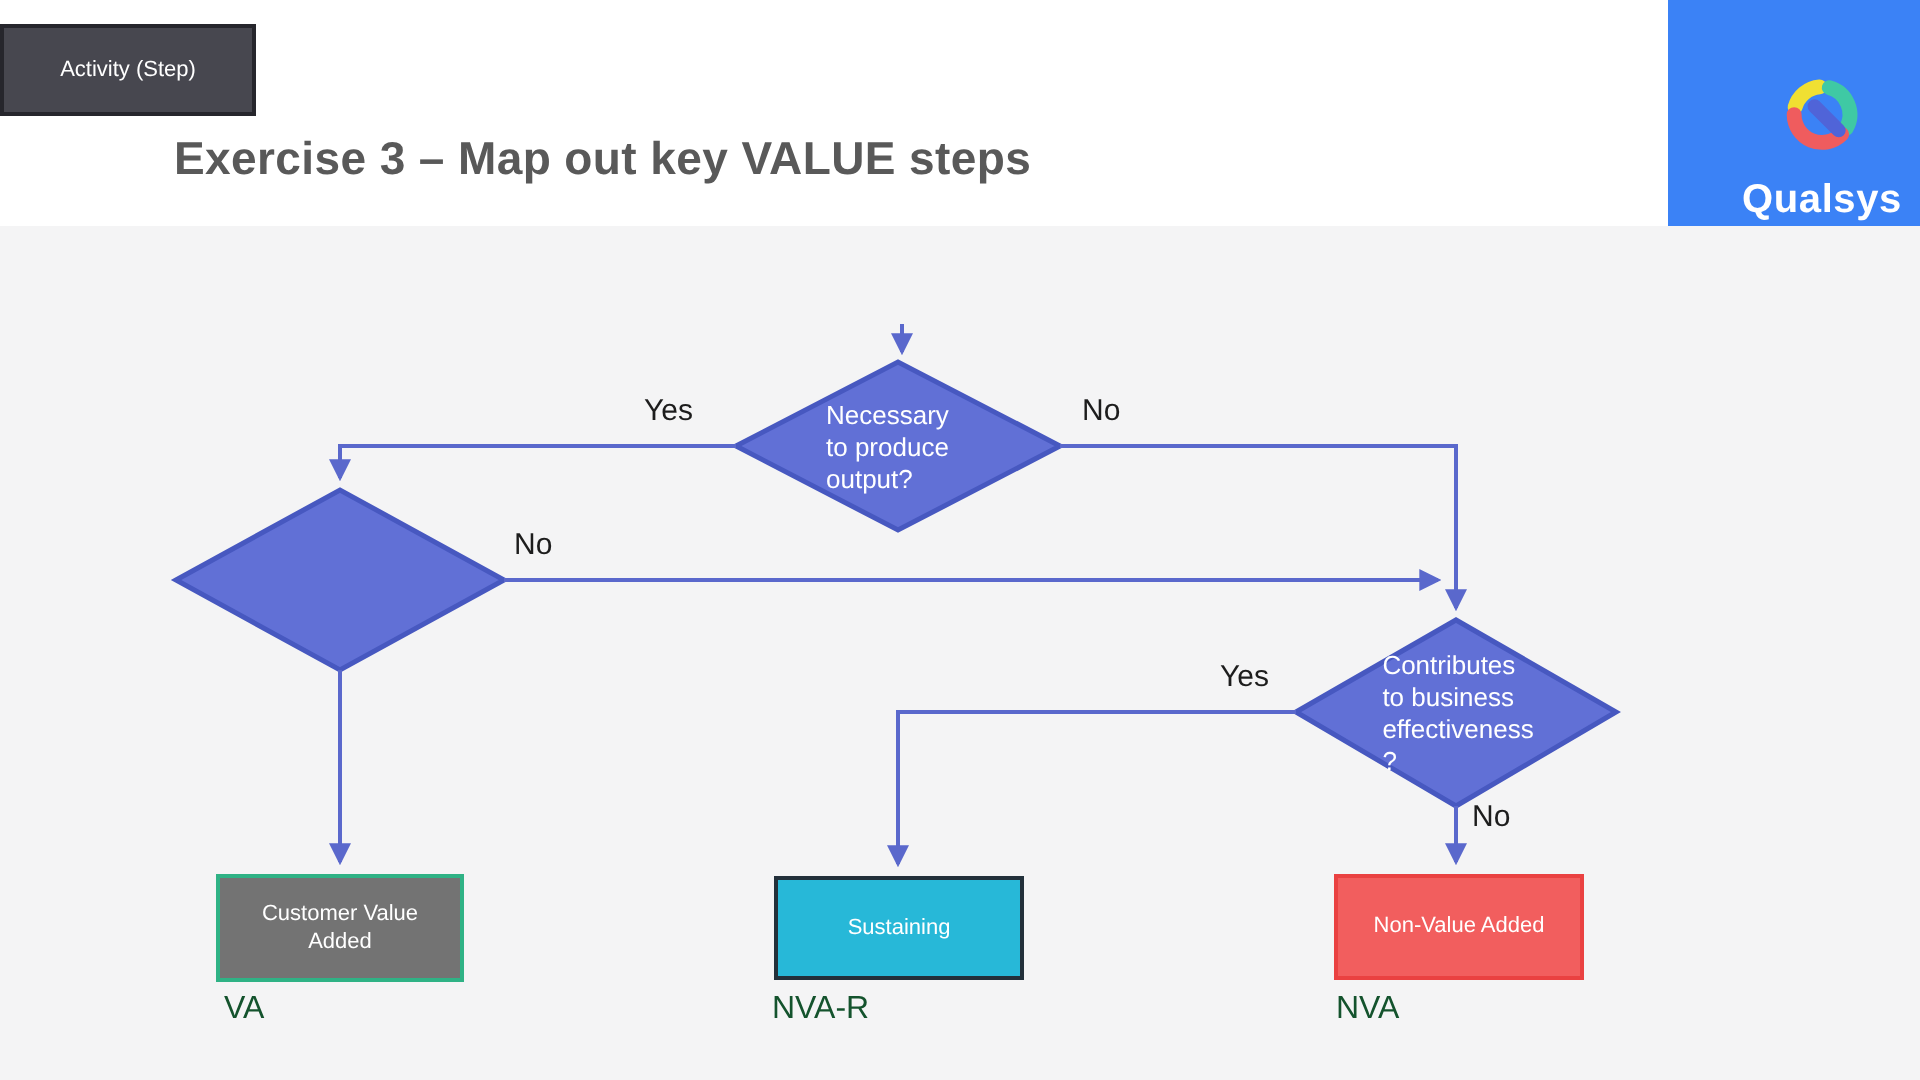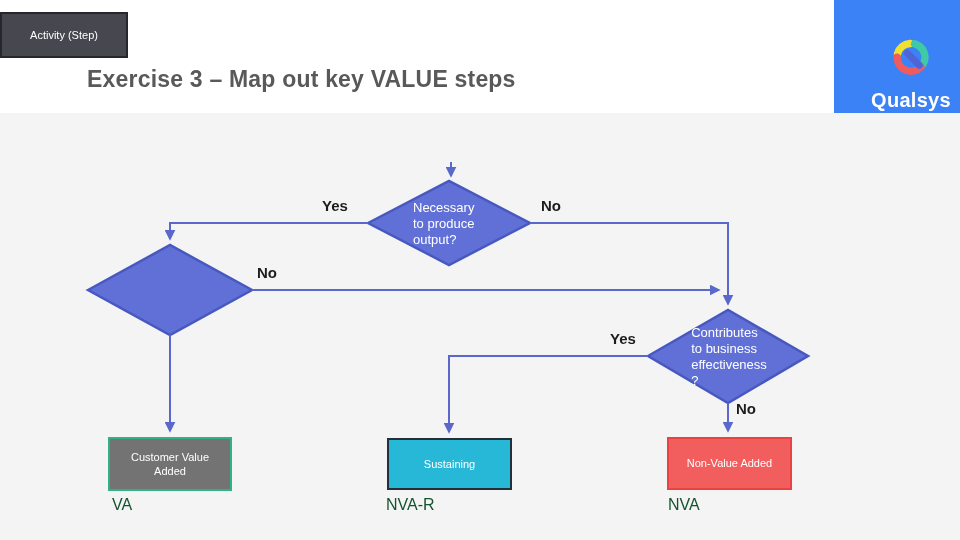--- a/index.html
+++ b/index.html
@@ -26,21 +26,21 @@
     display:flex; align-items:center; justify-content:center;
     color:#ffffff; font-size:11px; text-align:center;margin-top:12px;
   }
   .diamond-label {
     display:flex; align-items:center; justify-content:center;
     color:#ffffff; font-size:13px; line-height:1.25; text-align:left;
   }
   .dl-necessary   { left:413px; top:197px; width:74px;  height:54px; }
   .dl-adds        { left:133px; top:270px; width:76px;  height:40px; }
   .dl-contributes { left:692px; top:326px; width:74px;  height:62px; }
-  .branch-label { color:#1d1d1d; font-size:15px; font-weight:700; }
+  .branch-label { color:#1d1d1d; font-size:15px; font-weight:400; }
   .bl-yes1 { left:322px; top:197px; }
   .bl-no1  { left:541px; top:197px; }
   .bl-no2  { left:257px; top:264px; }
   .bl-yes2 { left:610px; top:330px; }
   .bl-no3  { left:736px; top:400px; }
   .outcome-box {
     display:flex; align-items:center; justify-content:center;
     color:#ffffff; font-size:11px; line-height:1.3; text-align:center;
   }
   .ob-green { left:108px; top:437px; width:124px; height:54px; background:#737373; border:2px solid #2fb285; }

